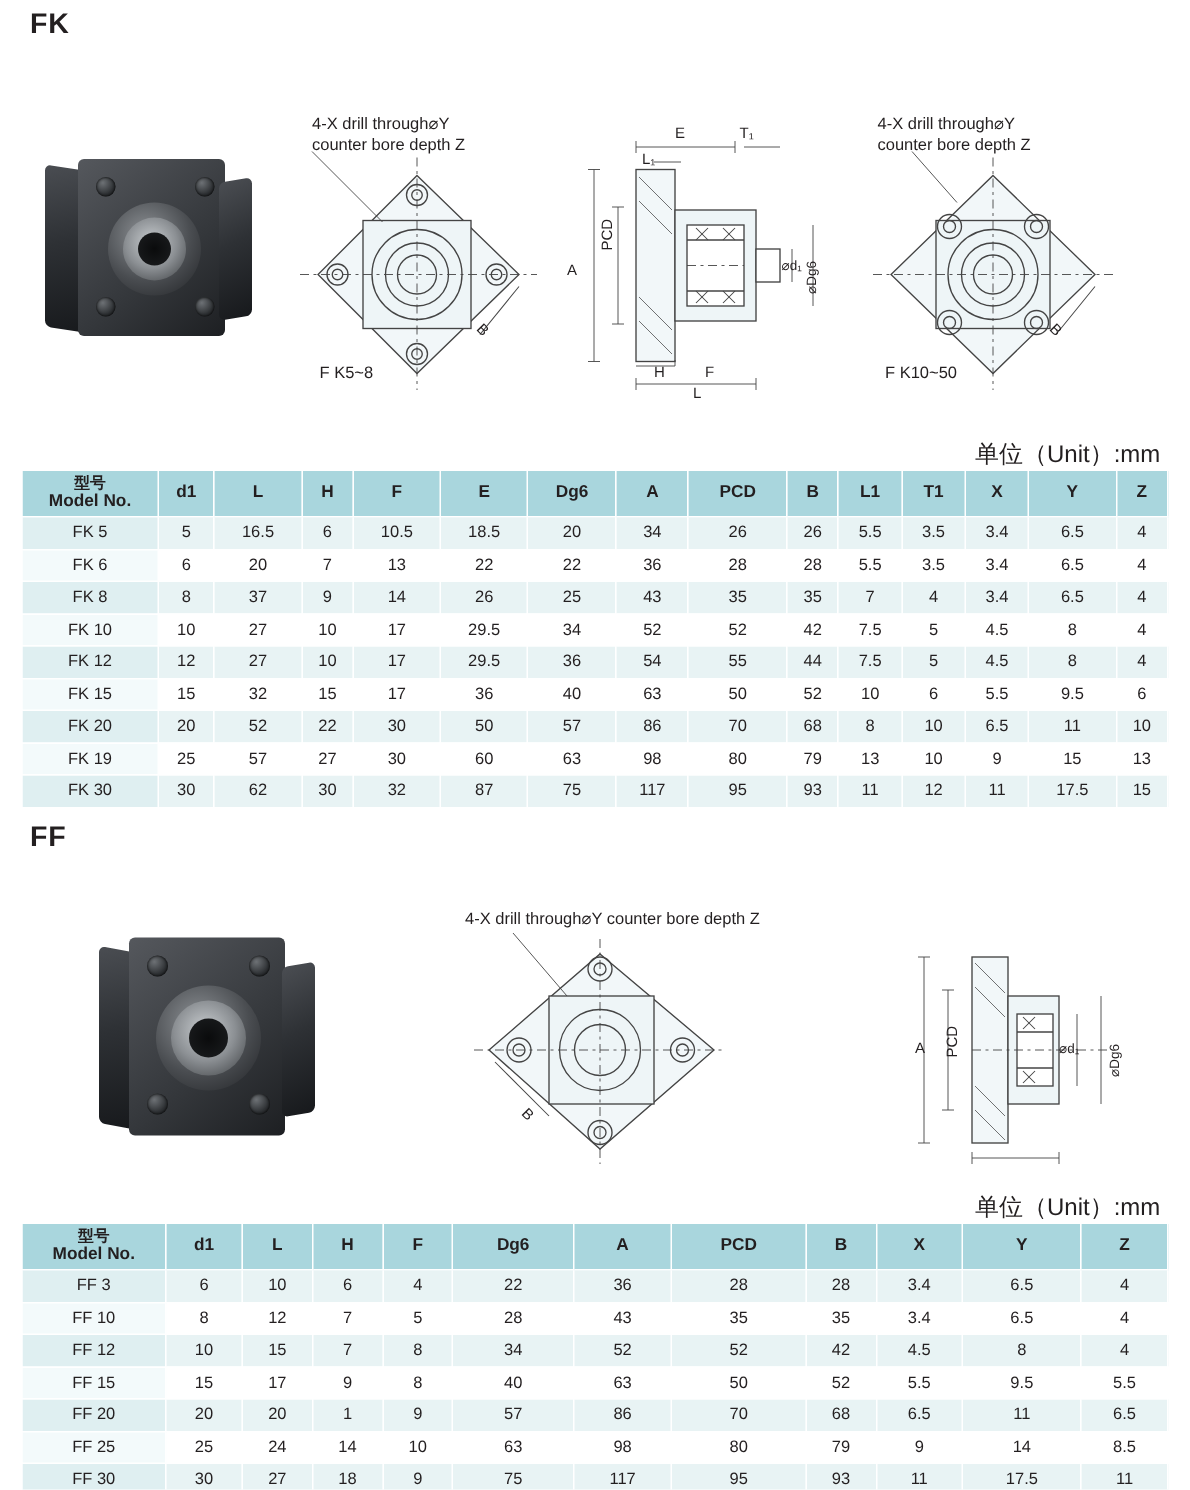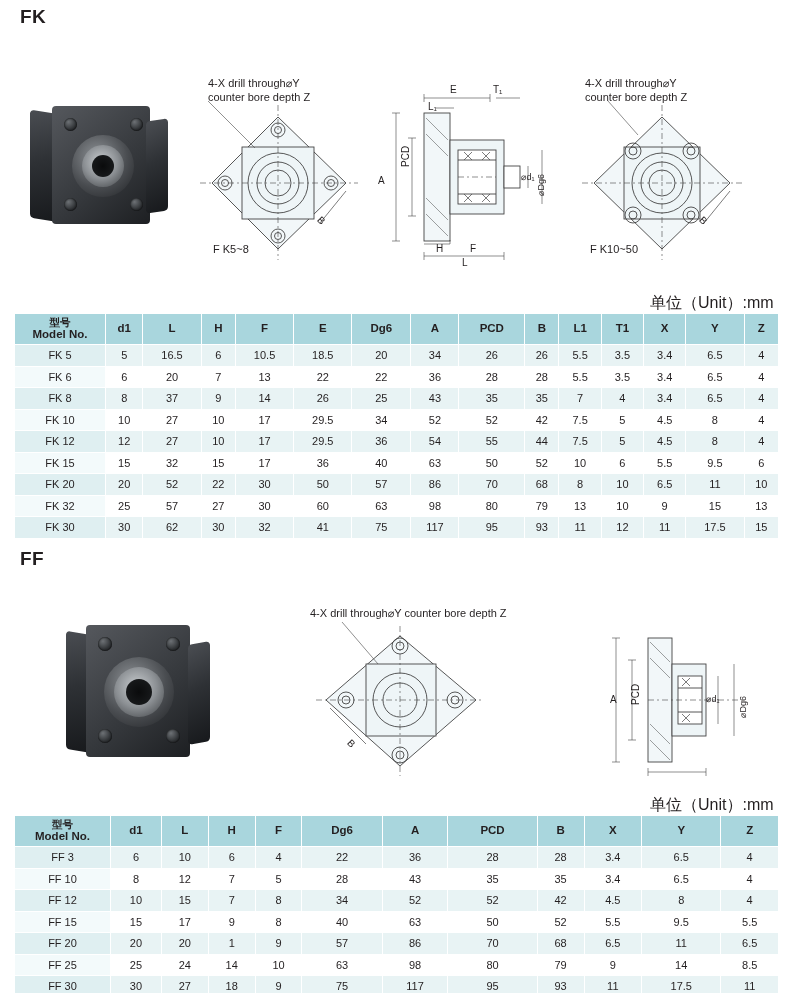--- a/index.html
+++ b/index.html
@@ -413,21 +413,21 @@
       <td>86</td>
       <td>70</td>
       <td>68</td>
       <td>8</td>
       <td>10</td>
       <td>6.5</td>
       <td>11</td>
       <td>10</td>
     </tr>
     <tr>
-      <td>FK 32</td>
+      <td>FK 19</td>
       <td>25</td>
       <td>57</td>
       <td>27</td>
       <td>30</td>
       <td>60</td>
       <td>63</td>
       <td>98</td>
       <td>80</td>
       <td>79</td>
       <td>13</td>
@@ -435,21 +435,21 @@
       <td>9</td>
       <td>15</td>
       <td>13</td>
     </tr>
     <tr>
       <td>FK 30</td>
       <td>30</td>
       <td>62</td>
       <td>30</td>
       <td>32</td>
-      <td>41</td>
+      <td>87</td>
       <td>75</td>
       <td>117</td>
       <td>95</td>
       <td>93</td>
       <td>11</td>
       <td>12</td>
       <td>11</td>
       <td>17.5</td>
       <td>15</td>
     </tr>

